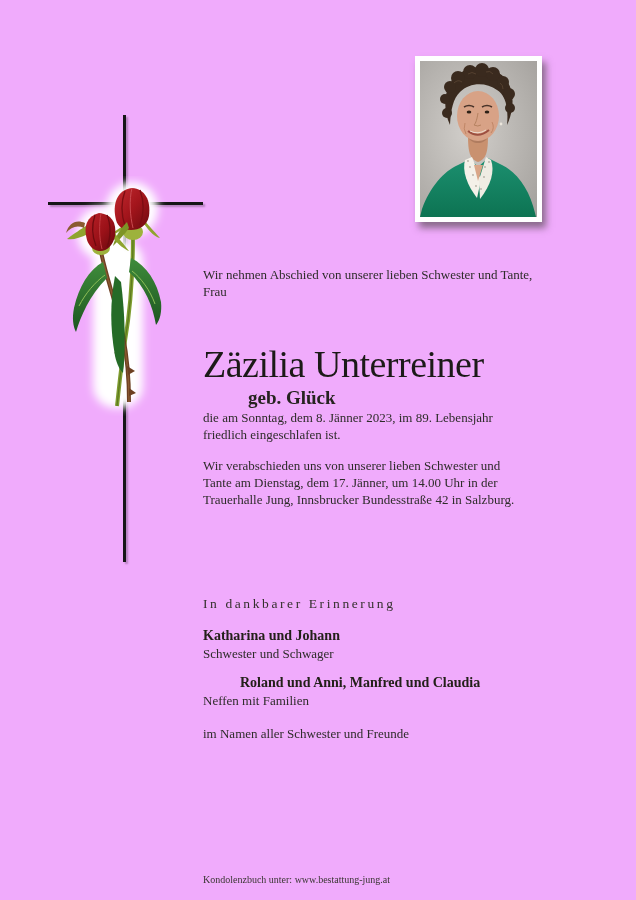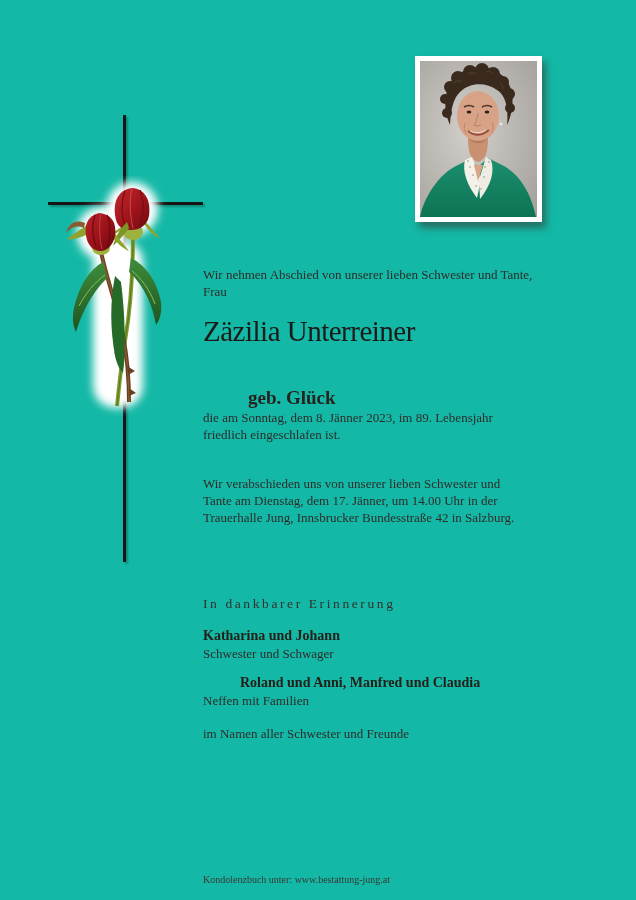--- a/index.html
+++ b/index.html
@@ -1,42 +1,42 @@
 <!DOCTYPE html>
 <html><head>
 <meta charset="utf-8">
 <style>
   html,body{margin:0;padding:0;background:#e8e8e8;}
   .page{
     position:relative;width:636px;height:900px;margin:0 auto;
-    background:#14b8a6;overflow:hidden;
+    background:#f0abfc;overflow:hidden;
     font-family:"Liberation Serif","DejaVu Serif",serif;
     color:#2e2c2a;
   }
   
   .cross-v{position:absolute;left:123px;top:115px;width:3px;height:447px;
     background:#161616;box-shadow:2px 2px 2px rgba(0,0,0,.25);z-index:1;}
   .cross-h{position:absolute;left:48px;top:202px;width:155px;height:3px;
     background:#161616;box-shadow:2px 2px 2px rgba(0,0,0,.25);z-index:1;}
   
   .roses{position:absolute;left:55px;top:176px;width:120px;height:240px;z-index:2;}
   
   .photo{position:absolute;left:415px;top:56px;width:127px;height:166px;
     background:#fff;padding:5px;box-sizing:border-box;z-index:2;
     box-shadow:4px 6px 7px rgba(55,52,48,.55);}
   .photo svg{display:block;width:117px;height:156px;}
   
   .tx{position:absolute;left:203px;width:400px;z-index:3;}
   .line{display:block;}
   .body-txt{font-size:13px;line-height:17px;}
   .intro{top:266px;}
-  .name{top:311px;font-size:29px;line-height:40px;letter-spacing:-.5px;color:#1c1a18;white-space:nowrap;}
+  .name{top:344px;font-size:38px;line-height:40px;letter-spacing:-.5px;color:#1c1a18;white-space:nowrap;}
   .maiden{top:387px;font-size:19px;font-weight:bold;color:#26231f;margin-left:45px;}
   .p-passing{top:409px;}
-  .p-farewell{top:475px;}
+  .p-farewell{top:457px;}
   .p-viewing{top:519px;}
   .remembrance{top:596px;font-size:13.5px;letter-spacing:2.6px;color:#33302c;}
   .m1-names{top:628px;font-size:14px;font-weight:bold;color:#232019;}
   .m1-rel{top:645px;}
   .m2-names{top:675px;font-size:14px;font-weight:bold;color:#232019;margin-left:37px;}
   .m2-rel{top:692px;}
   .closing{top:725px;}
   .footer{top:874px;font-size:10px;color:#3a3733;}
 </style>
 </head>

